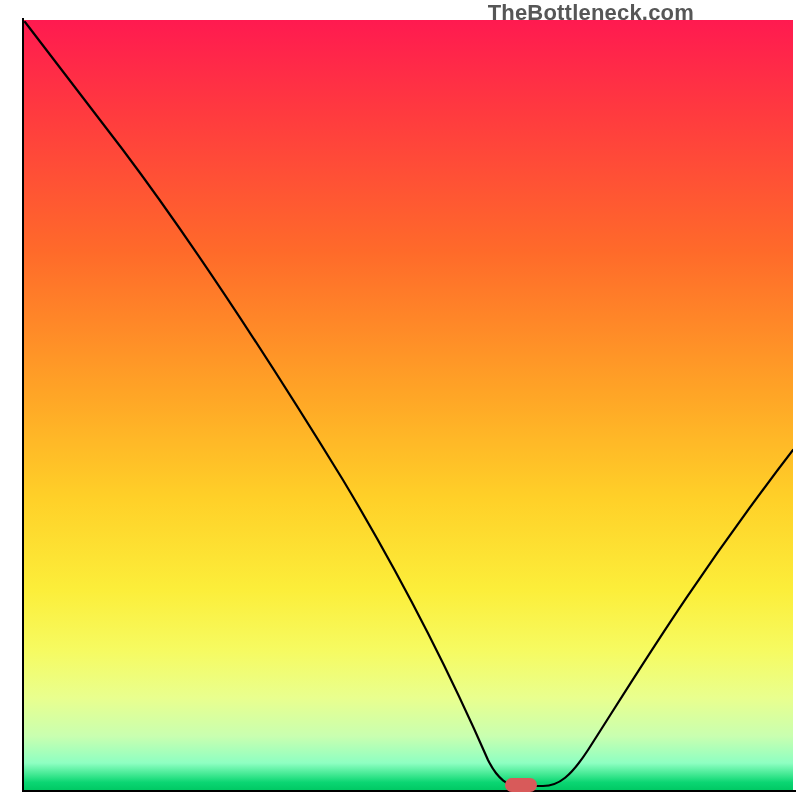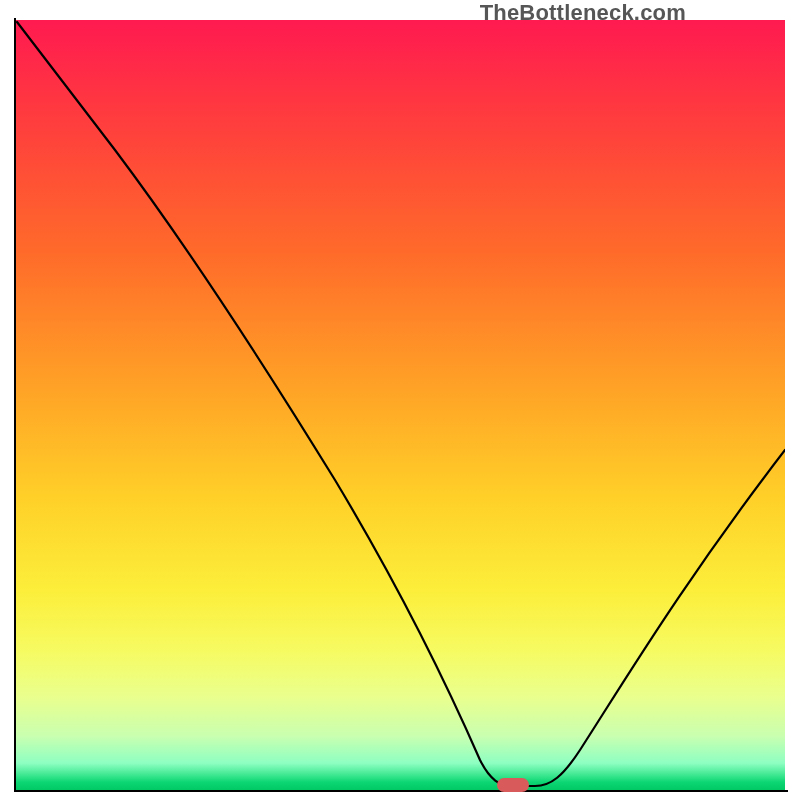--- a/index.html
+++ b/index.html
@@ -8,20 +8,21 @@
     width: 800px;
     height: 800px;
     overflow: hidden;
     background: #ffffff;
     font-family: Arial, Helvetica, sans-serif;
   }
   .stage {
     position: relative;
     width: 696px;
     height: 800px;
+    margin-left: 8px;
   }
   
   .grad {
     position: absolute;
     left: 15px;
     top: 20px;
     width: 770px;
     height: 770px;
     
     background: linear-gradient(

